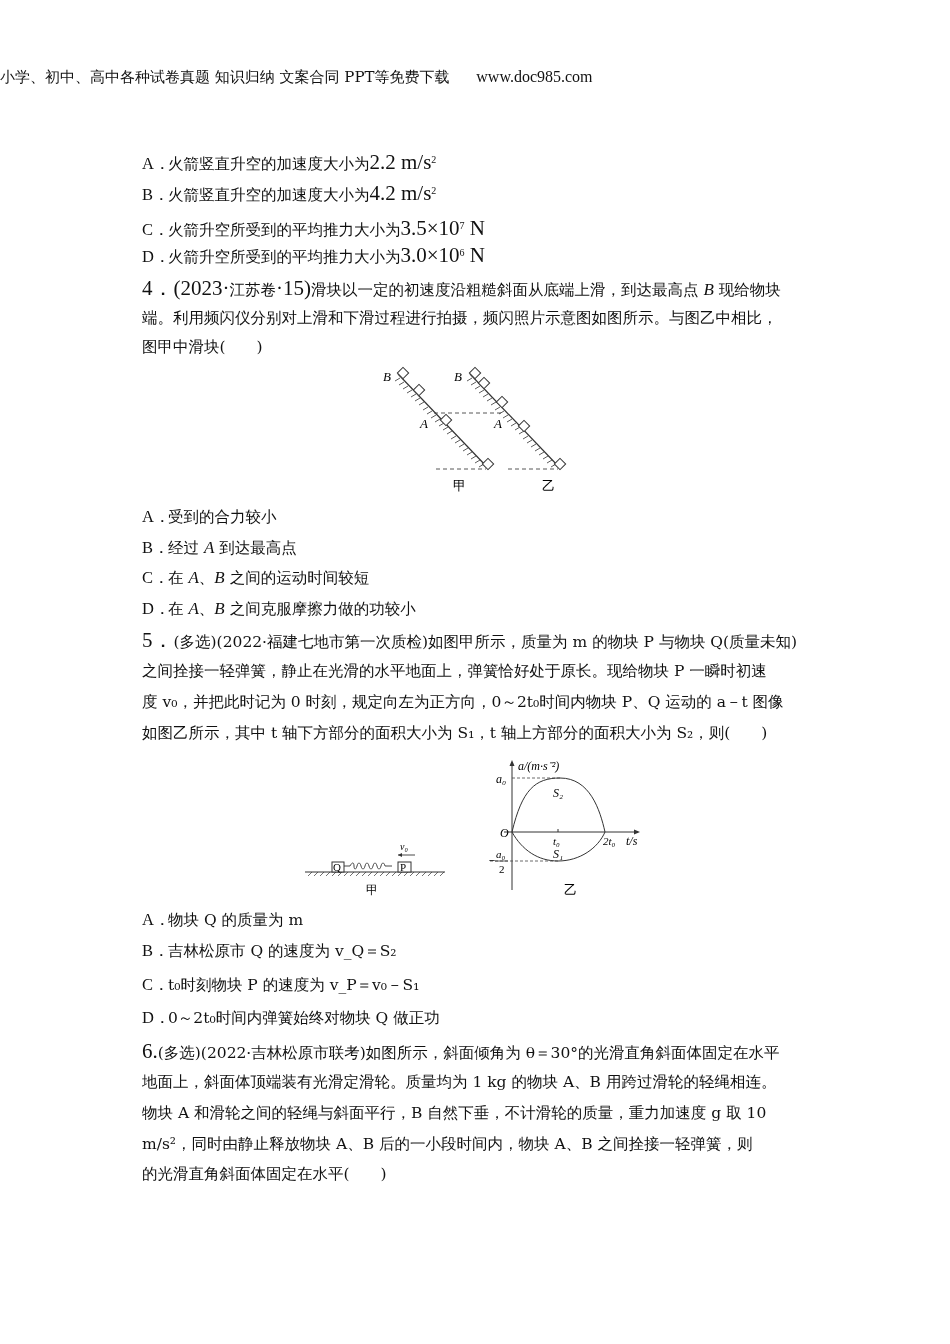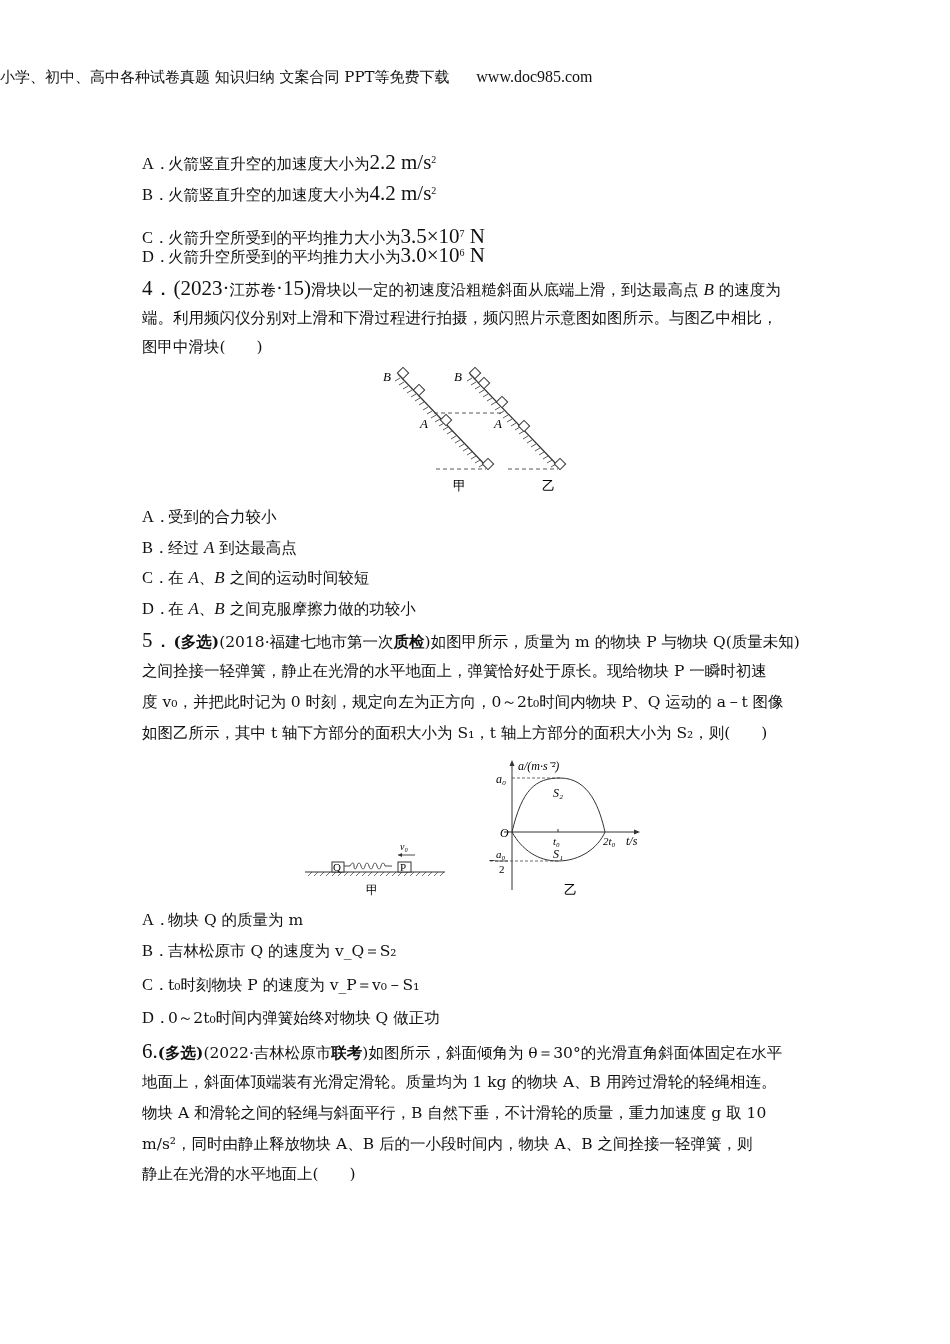--- a/index.html
+++ b/index.html
@@ -7,50 +7,50 @@
          font-family: "DejaVu Serif", "Liberation Serif", serif; color: #111; }
   .header { position: absolute; top: 68px; left: 0; width: 950px; text-align: left;
             font-size: 15px; letter-spacing: 0px; }
   .header .site { margin-left: 22px; font-family: "Liberation Serif", serif; font-size: 16px; }
   .line { position: absolute; left: 142px; font-size: 15.5px; white-space: nowrap; line-height: 20px; }
   .opt-key { font-family: "Liberation Serif", serif; font-size: 16.5px; display: inline-block; width: 26px; }
   i.v { font-family: "Liberation Serif", serif; font-style: italic; font-size: 17px; }
   .n { font-family: "Liberation Serif", serif; font-size: 21px; }
   sup, sub { font-size: 10px; font-family: "Liberation Serif", serif; }
   sup { vertical-align: 6px; }
-  .bold { font-weight: bold; }
+  .bold { font-weight: normal; }
   svg text { font-family: "Liberation Serif", serif; }
   .fig { position: absolute; }
 </style>
 </head>
 <body>
 
 <div class="header">
   <span>小学、初中、高中各种试卷真题 知识归纳 文案合同 PPT等免费下载</span>
   <span class="site">www.doc985.com</span>
 </div>
 
 <div>
   <div class="line" style="top:150px">
     <span class="opt-key">A．</span><span>火箭竖直升空的加速度大小为</span><span class="n">2.2 m/s</span><sup>2</sup>
   </div>
   <div class="line" style="top:181px">
     <span class="opt-key">B．</span><span>火箭竖直升空的加速度大小为</span><span class="n">4.2 m/s</span><sup>2</sup>
   </div>
-  <div class="line" style="top:224px">
+  <div class="line" style="top:216px">
     <span class="opt-key">C．</span><span>火箭升空所受到的平均推力大小为</span><span class="n">3.5×10</span><sup>7</sup><span class="n"> N</span>
   </div>
   <div class="line" style="top:243px">
     <span class="opt-key">D．</span><span>火箭升空所受到的平均推力大小为</span><span class="n">3.0×10</span><sup>6</sup><span class="n"> N</span>
   </div>
 </div>
 
 <div>
   <div class="line" style="top:278px">
-    <span class="n">4．</span><span class="n">(2023·</span><span>江苏卷</span><span class="n">·15)</span><span>滑块以一定的初速度沿粗糙斜面从底端上滑，到达最高点 </span><i class="v">B</i><span> 的速度为</span>
+    <span class="n">4．</span><span class="n">(2023·</span><span>江苏卷</span><span class="n">·15)</span><span>滑块以一定的初速度沿粗糙斜面从底端上滑，到达最高点 </span><i class="v">B</i><span> 现给物块</span>
   </div>
   <div class="line" style="top:308px">端。利用频闪仪分别对上滑和下滑过程进行拍摄，频闪照片示意图如图所示。与图乙中相比，</div>
   <div class="line" style="top:337px">图甲中滑块(　　)</div>
 
   <svg class="fig" style="left:370px;top:360px" width="210" height="140">
     <g stroke="#333" fill="none">
       <line x1="28" y1="14" x2="118" y2="108" stroke-width="1.2"></line>
       <path d="M30,18 l-5,3 M34,22 l-5,3 M38,26 l-5,3 M42,30 l-5,3 M46,34 l-5,3 M50,38 l-5,3 M54,42 l-5,3 M58,47 l-5,3 M62,51 l-5,3 M66,55 l-5,3 M70,59 l-5,3 M74,63 l-5,3 M78,67 l-5,3 M82,71 l-5,3 M86,76 l-5,3 M90,80 l-5,3 M94,84 l-5,3 M98,88 l-5,3 M102,92 l-5,3 M106,96 l-5,3 M110,100 l-5,3 M114,104 l-5,3" stroke-width="0.8"></path>
     </g>
     <g stroke="#333" fill="none">
@@ -92,21 +92,21 @@
   <div class="line" style="top:568px">
     <span class="opt-key">C．</span><span>在 </span><i class="v">A</i><span>、</span><i class="v">B</i><span> 之间的运动时间较短</span>
   </div>
   <div class="line" style="top:599px">
     <span class="opt-key">D．</span><span>在 </span><i class="v">A</i><span>、</span><i class="v">B</i><span> 之间克服摩擦力做的功较小</span>
   </div>
 </div>
 
 <div>
   <div class="line" style="top:630px">
-    <span class="n">5．</span><span class="bold">(多选)</span><span>(2018·福建七地市第一次</span><span class="bold">质检</span><span>)</span><span>如图甲所示，质量为 m 的物块 P 与物块 Q(质量未知)</span>
+    <span class="n">5．</span><span class="bold">(多选)</span><span>(2022·福建七地市第一次</span><span class="bold">质检</span><span>)</span><span>如图甲所示，质量为 m 的物块 P 与物块 Q(质量未知)</span>
   </div>
   <div class="line" style="top:661px">之间拴接一轻弹簧，静止在光滑的水平地面上，弹簧恰好处于原长。现给物块 P 一瞬时初速</div>
   <div class="line" style="top:692px">度 v₀，并把此时记为 0 时刻，规定向左为正方向，0～2t₀时间内物块 P、Q 运动的 a－t 图像</div>
   <div class="line" style="top:723px">如图乙所示，其中 t 轴下方部分的面积大小为 S₁，t 轴上方部分的面积大小为 S₂，则(　　)</div>
 
   <svg class="fig" style="left:300px;top:830px" width="150" height="70">
     <line x1="5" y1="42" x2="145" y2="42" stroke="#333" stroke-width="1.2"></line>
     <path d="M8,46 l4,-4 M14,46 l4,-4 M20,46 l4,-4 M26,46 l4,-4 M32,46 l4,-4 M38,46 l4,-4 M44,46 l4,-4 M50,46 l4,-4 M56,46 l4,-4 M62,46 l4,-4 M68,46 l4,-4 M74,46 l4,-4 M80,46 l4,-4 M86,46 l4,-4 M92,46 l4,-4 M98,46 l4,-4 M104,46 l4,-4 M110,46 l4,-4 M116,46 l4,-4 M122,46 l4,-4 M128,46 l4,-4 M134,46 l4,-4 M140,46 l4,-4" stroke="#333" stroke-width="0.7"></path>
     <rect x="32" y="32" width="12" height="10" fill="#fff" stroke="#333"></rect>
     <text x="33" y="41" font-size="11">Q</text>
@@ -158,14 +158,14 @@
   </div>
 </div>
 
 <div>
   <div class="line" style="top:1041px">
     <span class="n">6.</span><span class="bold">(多选)</span><span>(2022·吉林松原市</span><span class="bold">联考</span><span>)</span><span>如图所示，斜面倾角为 θ＝30°的光滑直角斜面体固定在水平</span>
   </div>
   <div class="line" style="top:1072px">地面上，斜面体顶端装有光滑定滑轮。质量均为 1 kg 的物块 A、B 用跨过滑轮的轻绳相连。</div>
   <div class="line" style="top:1103px">物块 A 和滑轮之间的轻绳与斜面平行，B 自然下垂，不计滑轮的质量，重力加速度 g 取 10</div>
   <div class="line" style="top:1134px">m/s²，同时由静止释放物块 A、B 后的一小段时间内，物块 A、B 之间拴接一轻弹簧，则</div>
-  <div class="line" style="top:1164px">静止在光滑的水平地面上(　　)</div>
+  <div class="line" style="top:1164px">的光滑直角斜面体固定在水平(　　)</div>
 </div>
 
 </body></html>

